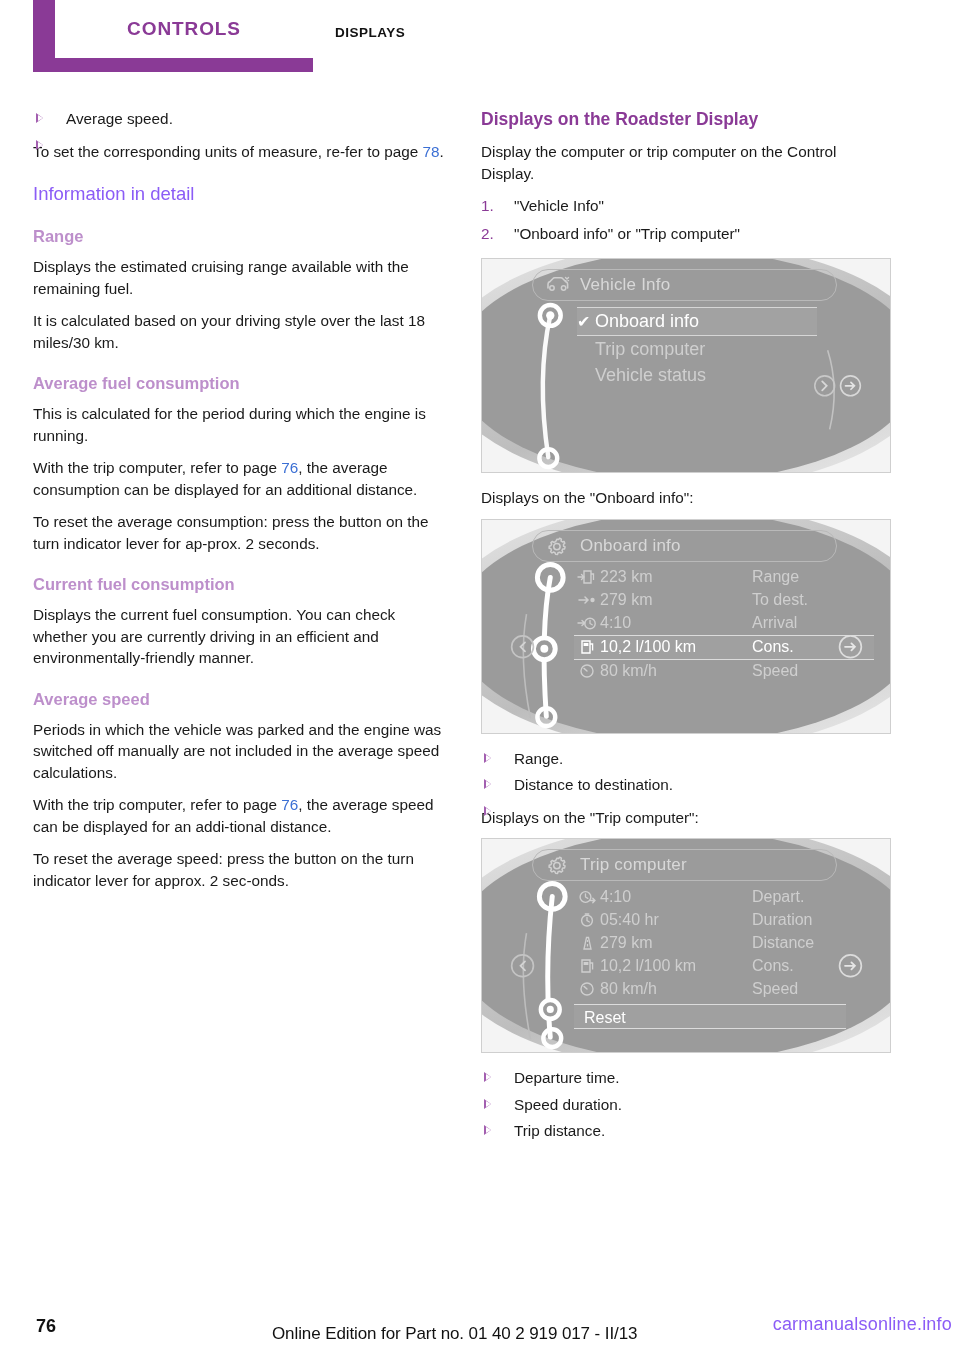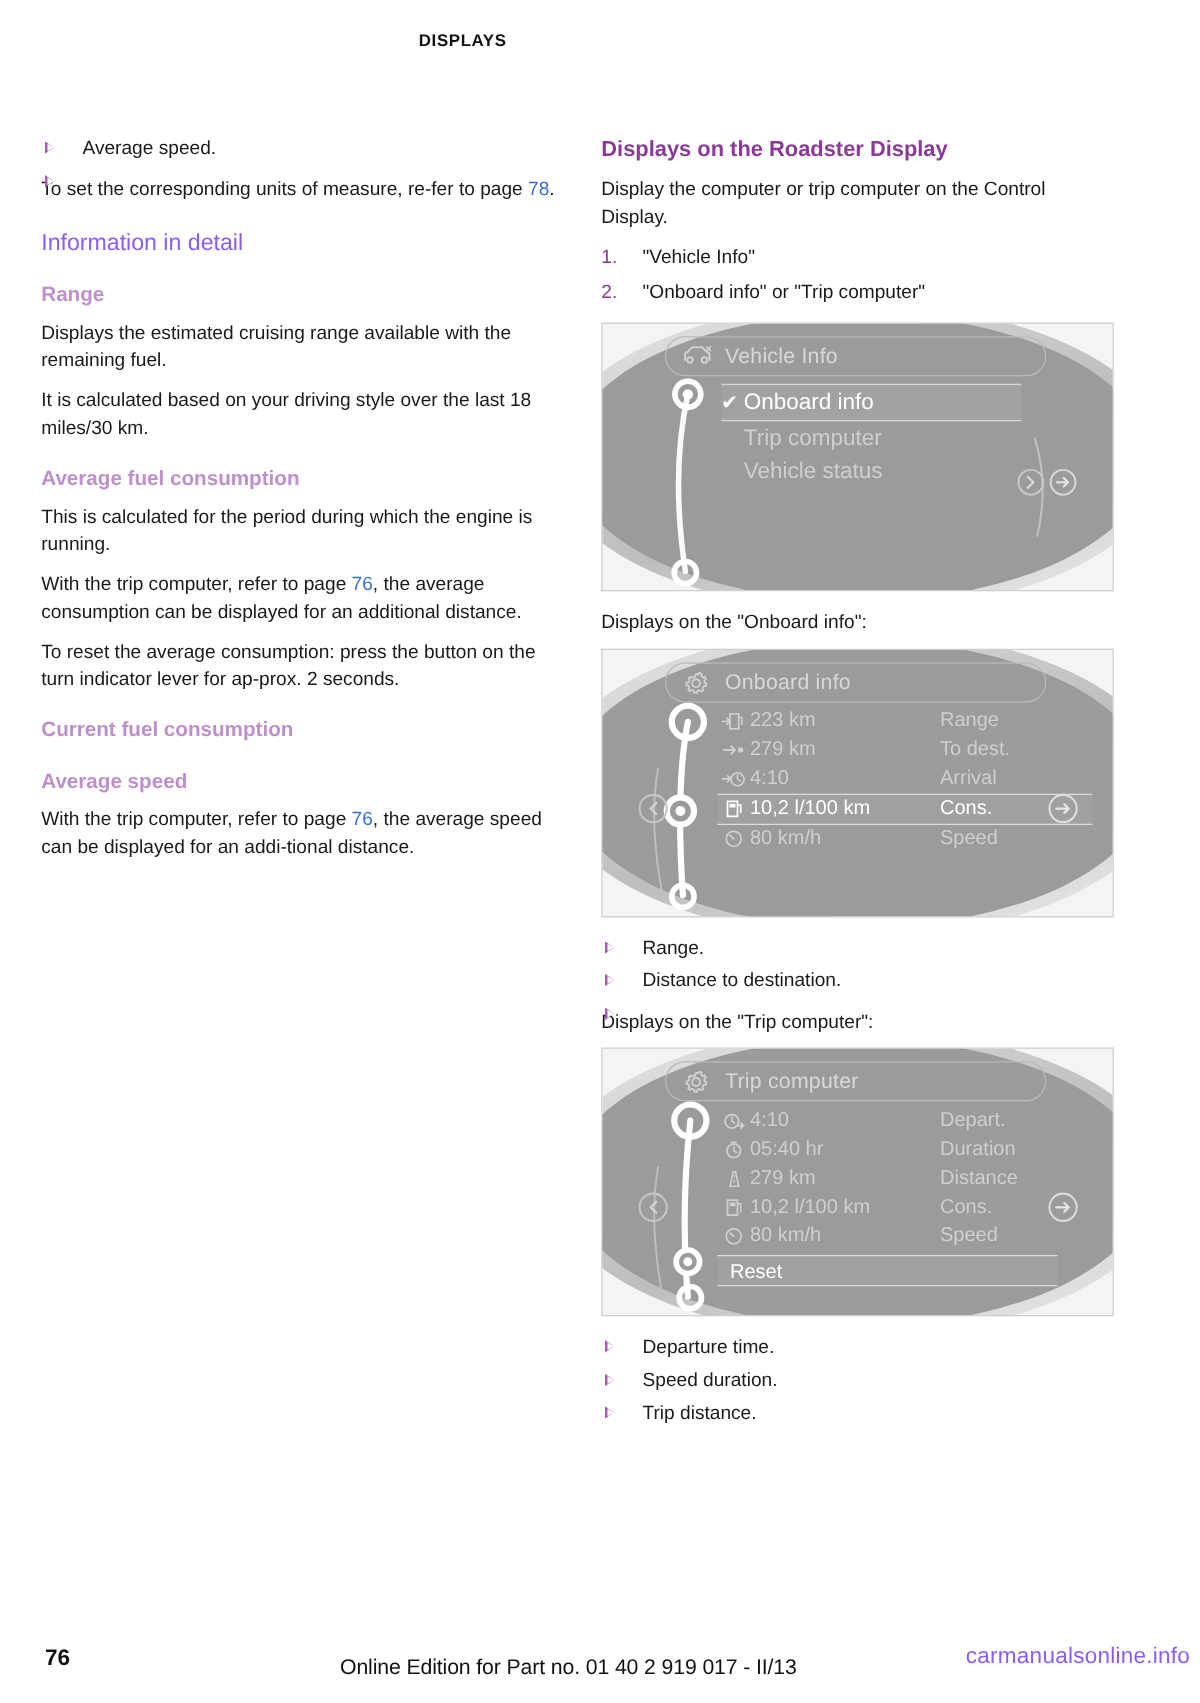--- a/index.html
+++ b/index.html
@@ -289,20 +289,25 @@
     right: 8px; top: 12px;
     font-size: 18px;
     color: #8b5cf6;
     letter-spacing: 0.2px;
   }
 </style>
 </head>
 <body>
 
 <div class="header">
+  <div class="header-tab">
+    <div class="header-tab-inner">
+      <span class="header-tab-label">CONTROLS</span>
+    </div>
+  </div>
   <div class="header-secondary">DISPLAYS</div>
 </div>
 
 <div class="col col-left">
 
   <ul class="tri-list">
     <li>
       <span class="tri"></span>
       <span>Average speed.</span>
     </li>
@@ -318,23 +323,26 @@
   <h3 class="sub-head">Range</h3>
   <p>Displays the estimated cruising range available with the remaining fuel.</p>
   <p>It is calculated based on your driving style over the last 18 miles/30 km.</p>
 
   <h3 class="sub-head">Average fuel consumption</h3>
   <p>This is calculated for the period during which the engine is running.</p>
   <p><span>With the trip computer, refer to page </span><span class="pageref">76</span><span>, the average consumption can be displayed for an additional distance.</span></p>
   <p>To reset the average consumption: press the button on the turn indicator lever for ap-prox. 2 seconds.</p>
 
   <h3 class="sub-head">Current fuel consumption</h3>
+  <p>Displays the current fuel consumption. You can check whether you are currently driving in an efficient and environmentally-friendly manner.</p>
 
   <h3 class="sub-head">Average speed</h3>
+  <p>Periods in which the vehicle was parked and the engine was switched off manually are not included in the average speed calculations.</p>
   <p><span>With the trip computer, refer to page </span><span class="pageref">76</span><span>, the average speed can be displayed for an addi-tional distance.</span></p>
+  <p>To reset the average speed: press the button on the turn indicator lever for approx. 2 sec-onds.</p>
 </div>
 
 <div class="col col-right">
 
   <h2 class="right-head">Displays on the Roadster Display</h2>
   <p>Display the computer or trip computer on the Control Display.</p>
 
   <ol class="num-list">
     <li>"Vehicle Info"</li>
     <li>"Onboard info" or "Trip computer"</li>

